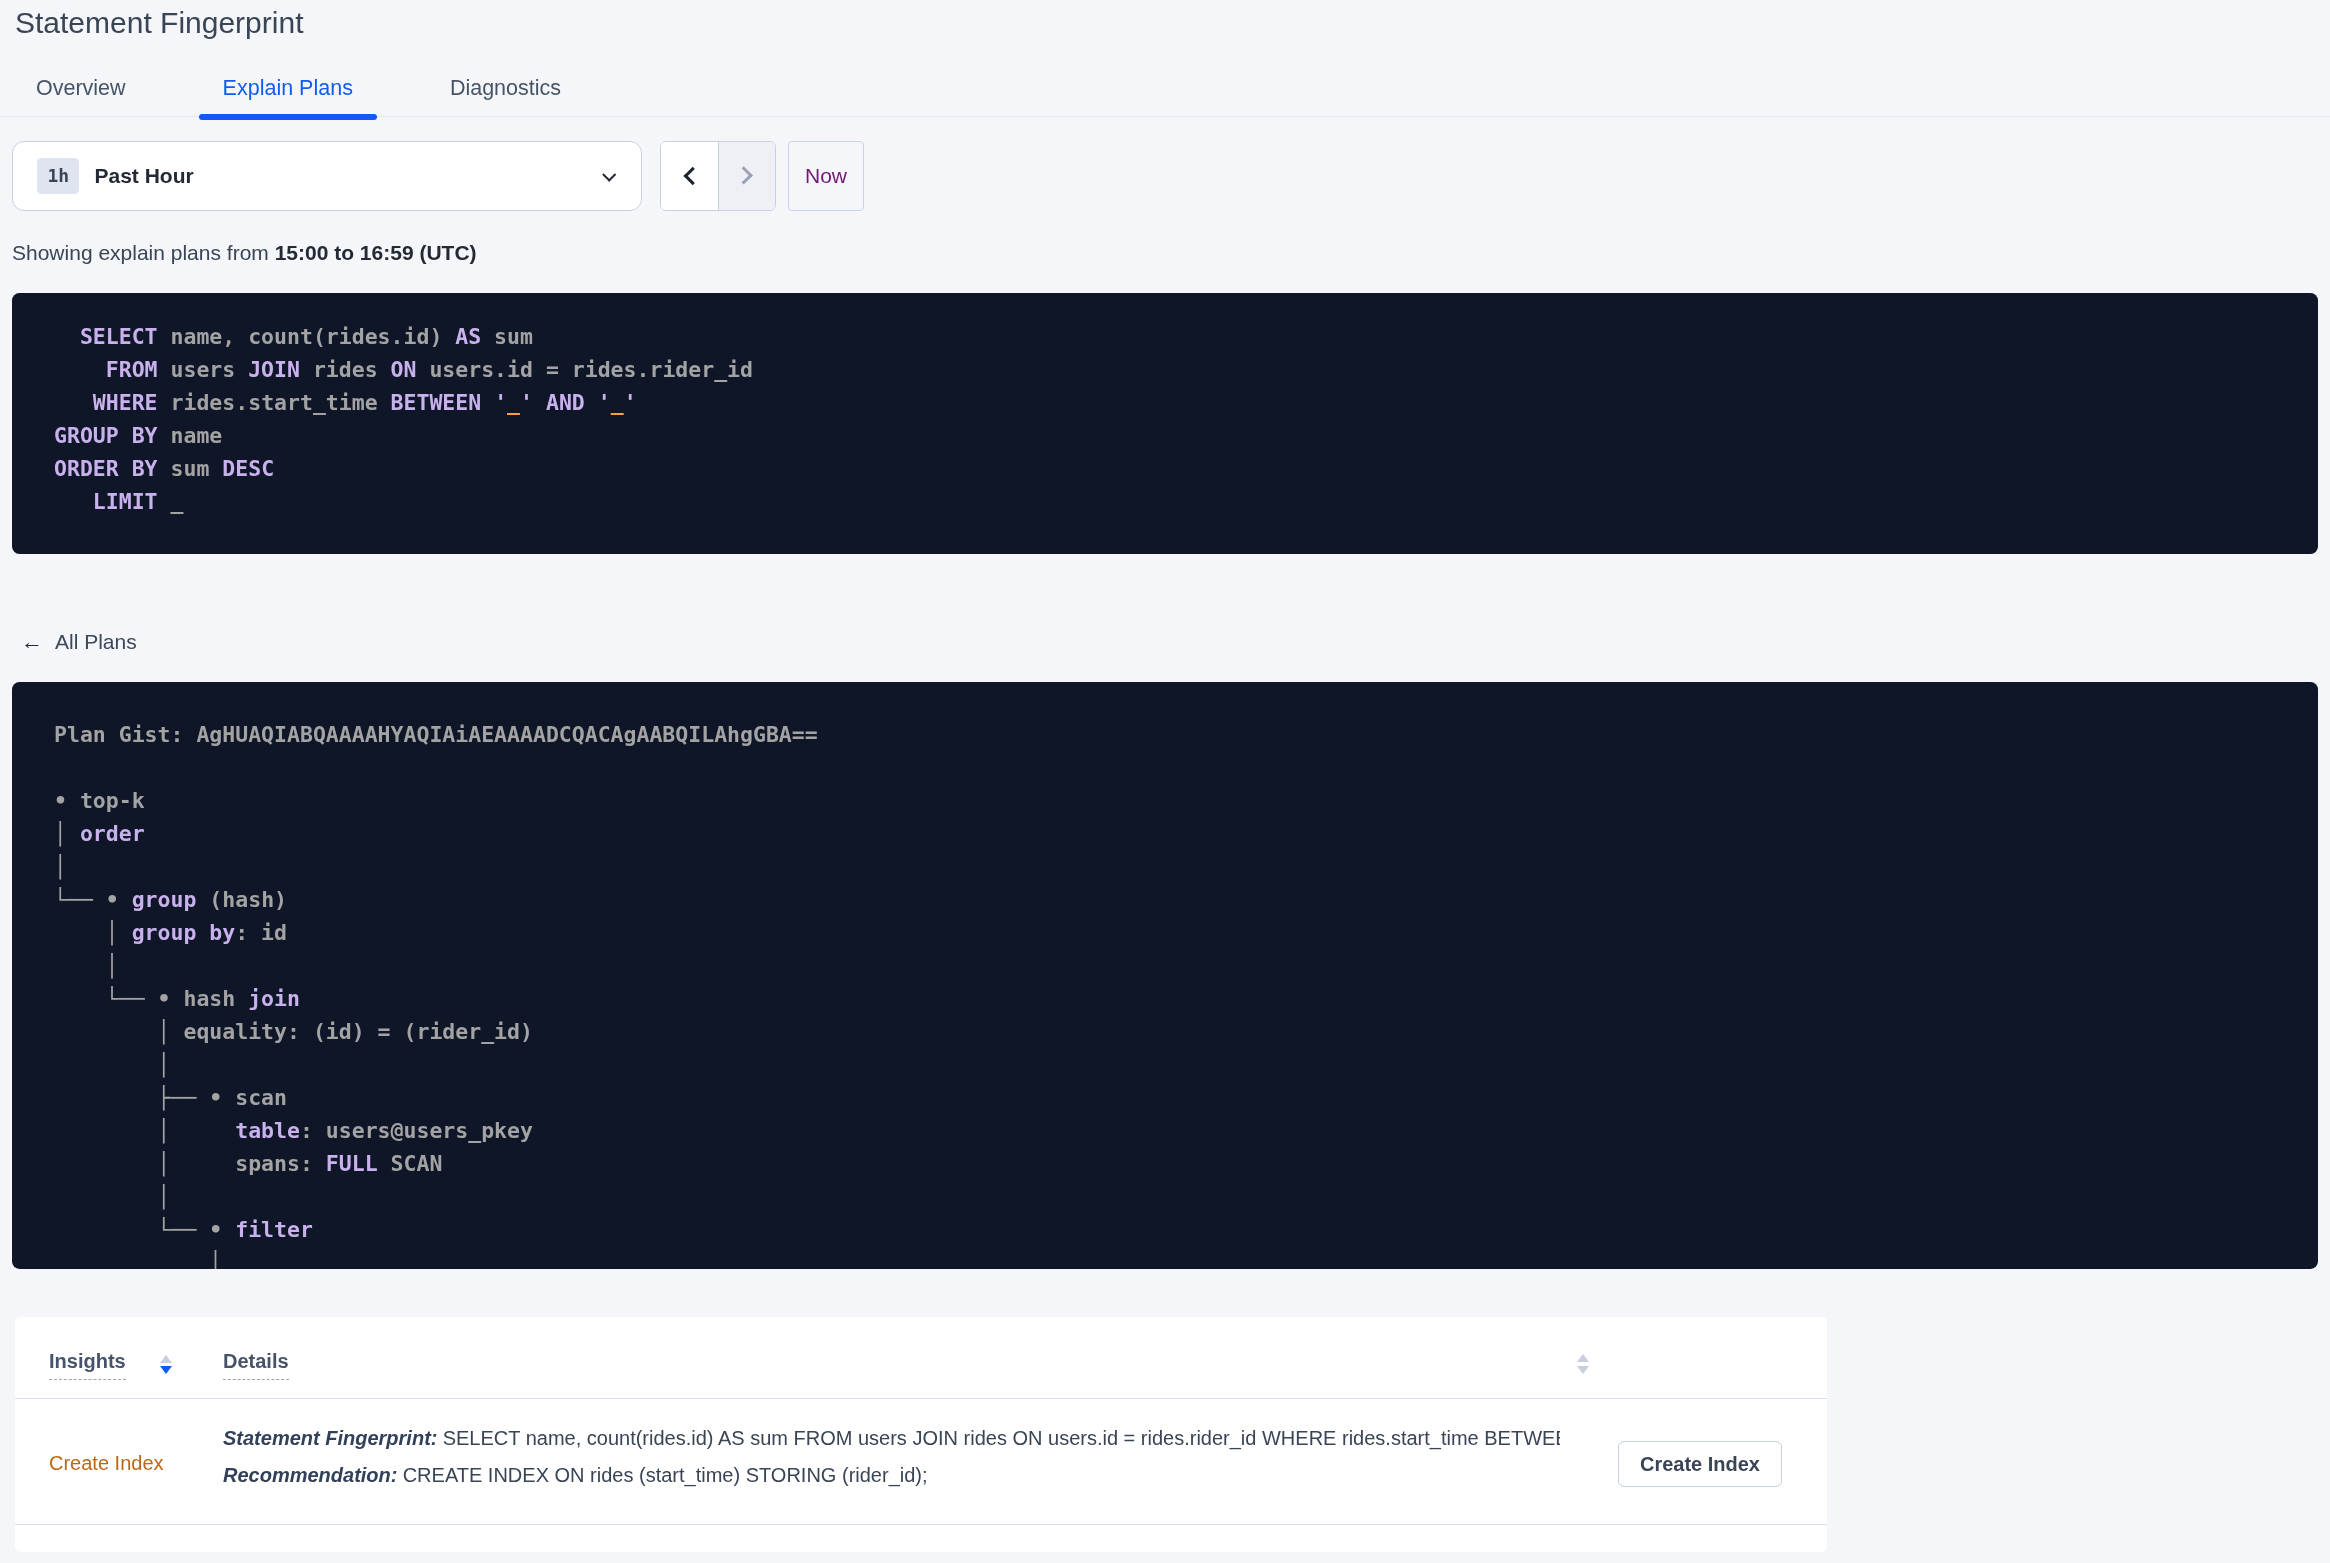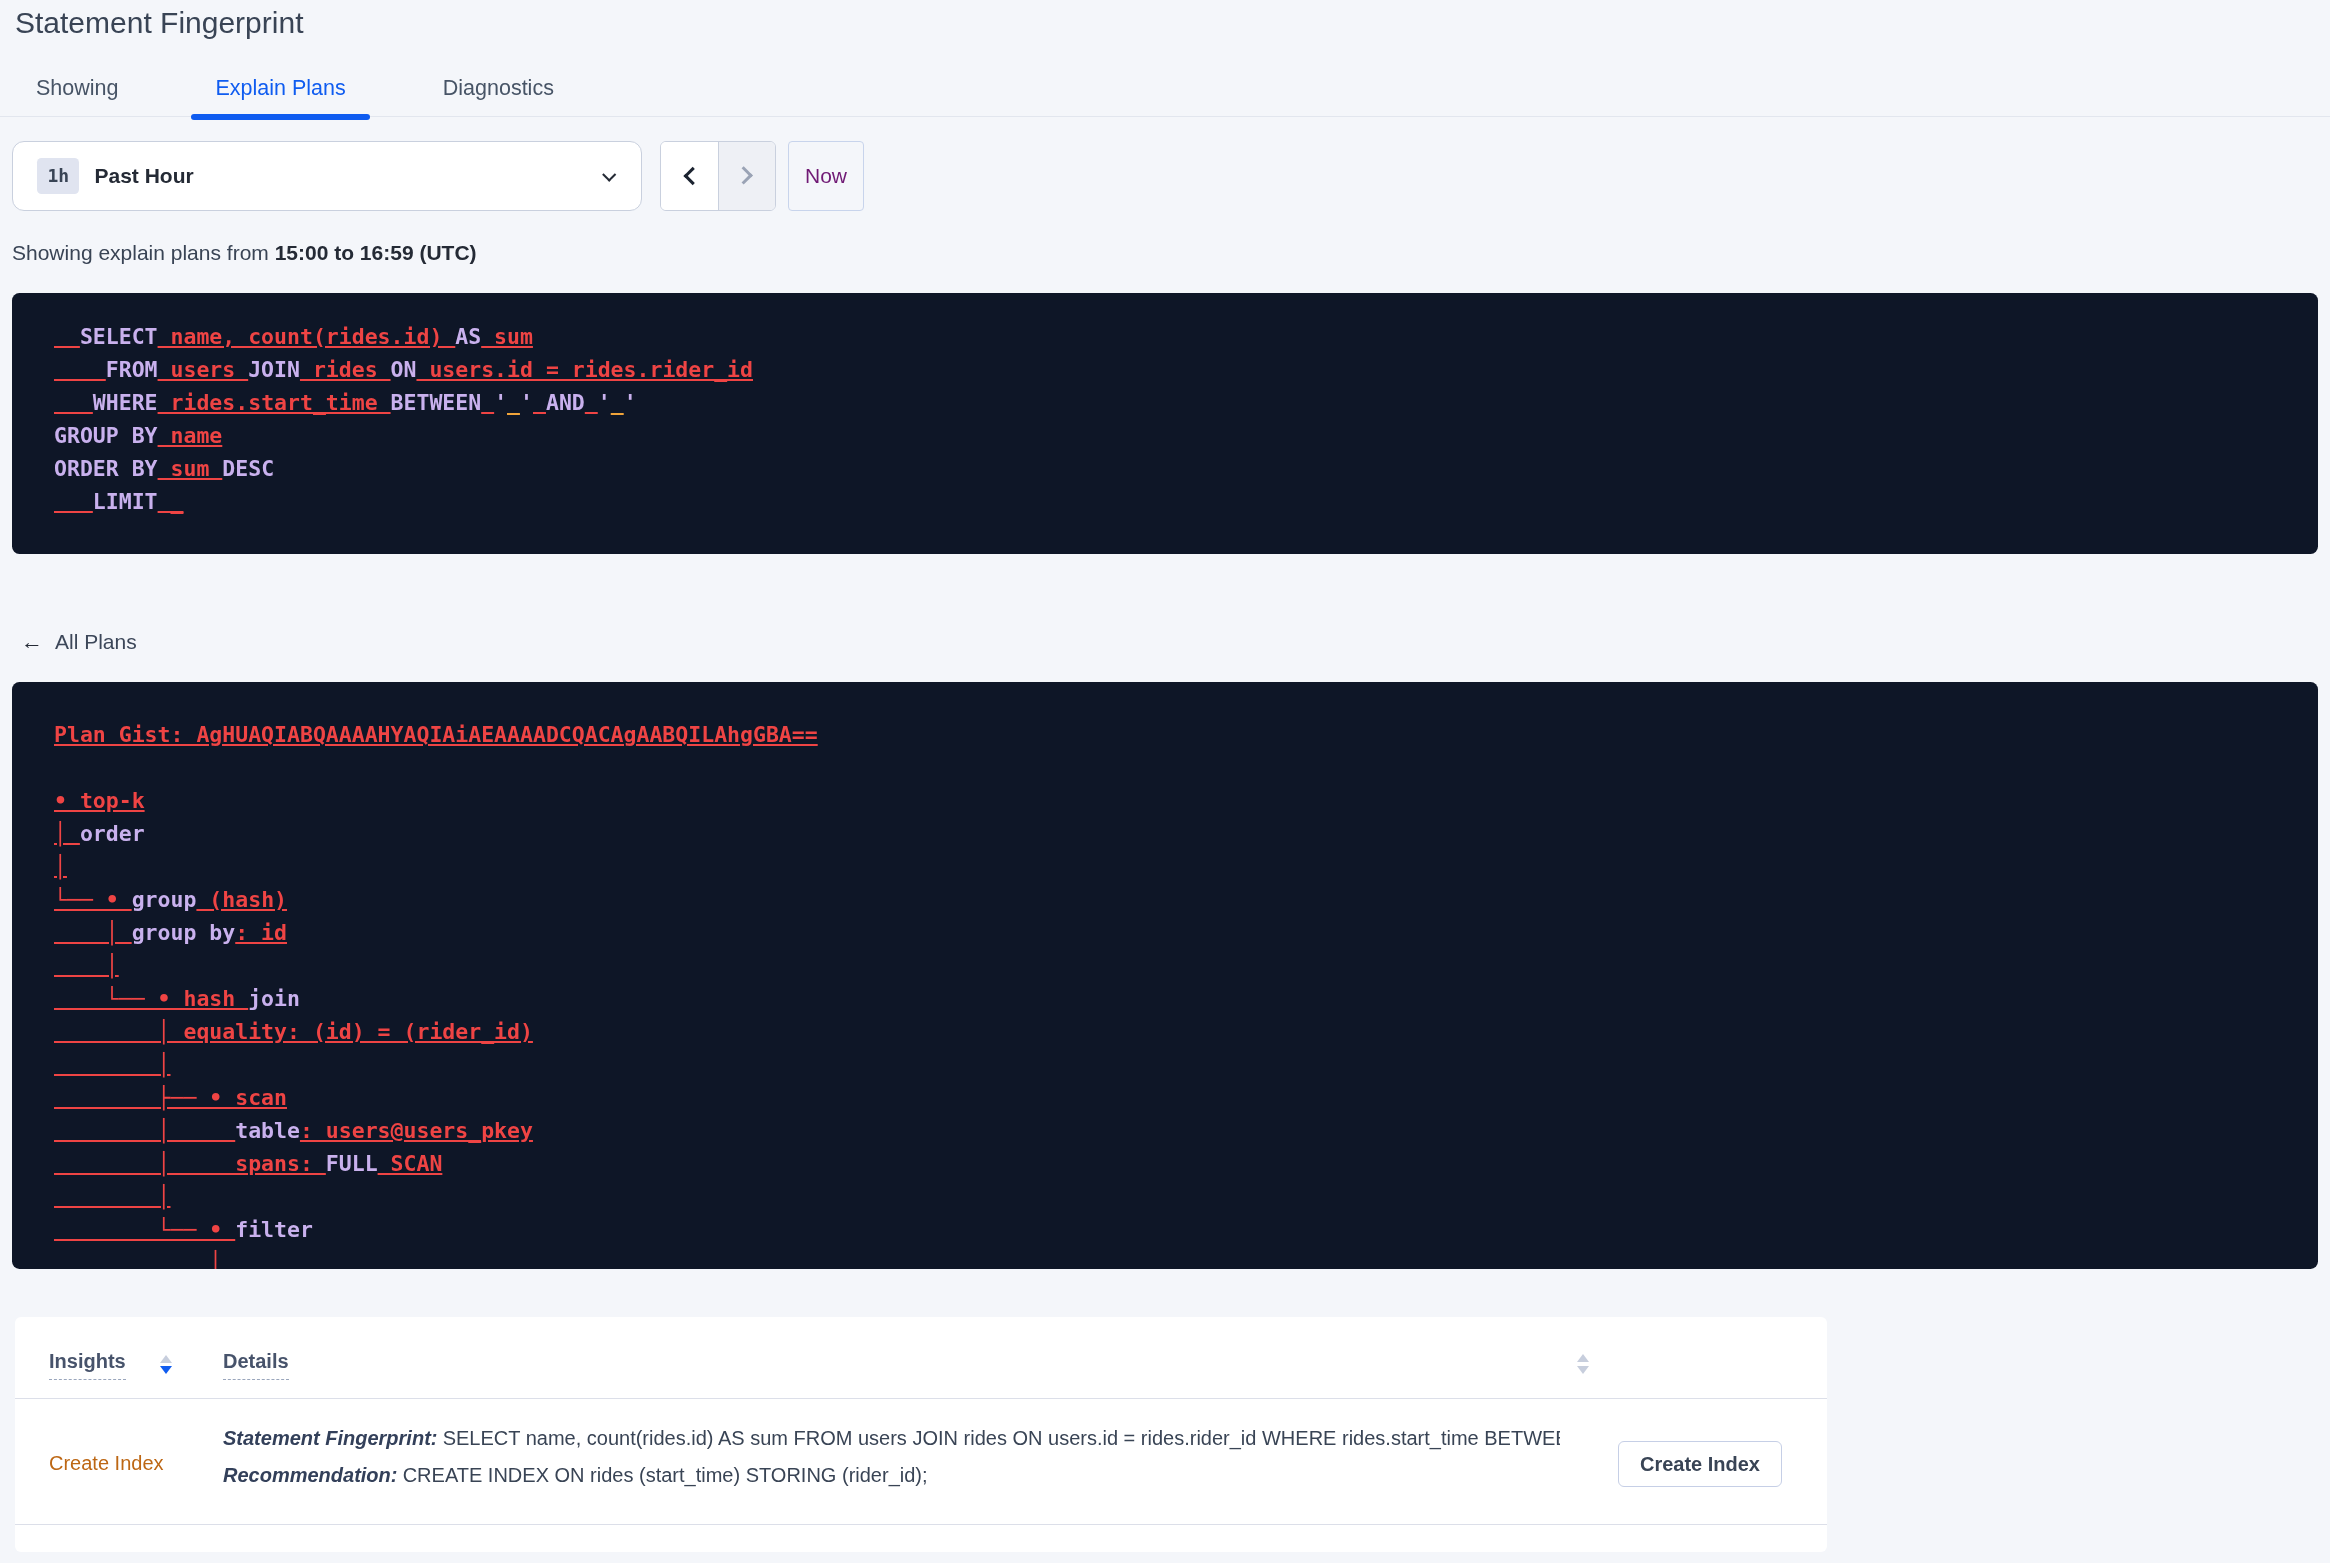--- a/index.html
+++ b/index.html
@@ -42,21 +42,21 @@
   
   .status{margin:30px 0 0 12px;font-size:21px;line-height:24.5px;color:var(--ink);}
   .status b{color:var(--ink2);font-weight:700;}
   
   .code-block{margin:0 12px;background:var(--codebg);border-radius:7.4px;color:#eef2f7;}
   .sql-block{height:261px;margin-top:27px;overflow:hidden;}
   .plan-block{height:587px;margin-top:28px;overflow:hidden;}
   .code-block pre{margin:0;font:700 21.5px/33px "DejaVu Sans Mono",monospace;padding:27px 0 0 42px;}
   .plan-block pre{padding-top:36px;}
   .code-line{height:33px;white-space:pre;}
-  .seg-p{color:#ef4444;text-decoration:underline;}
+  .seg-p{color:#a3a3a3;}
   .seg-k{color:var(--kw);}
   .seg-o{color:var(--orange);}
   
   .back-link{margin:76px 0 0 21px;font-size:21px;line-height:24.5px;color:#3c4759;display:flex;align-items:center;gap:12px;width:max-content;cursor:pointer;}
   .back-arrow{font-size:22px;color:#242a35;}
   
   .card{margin:48px 0 0 15px;width:1812px;height:235px;background:#fff;border-radius:6px;position:relative;}
   .thead{position:relative;height:82px;border-bottom:1.5px solid #dcdfe9;padding:33px 0 15px 34px;display:flex;align-items:flex-start;}
   .th-label{font-size:20px;font-weight:700;color:#47536b;border-bottom:1.5px dashed #9aa6bc;padding-bottom:6px;cursor:pointer;}
   .col-details{position:absolute;left:208px;top:33px;}
@@ -73,21 +73,21 @@
   .action-btn{position:absolute;right:45px;top:42px;height:46px;padding:0 21px;font-family:inherit;font-size:20px;font-weight:700;color:var(--ink);background:#fff;border:1.5px solid #c6cfe6;border-radius:6px;cursor:pointer;white-space:nowrap;}
 </style>
 </head>
 <body>
 
 <div>
 
   <h1 class="page-title">Statement Fingerprint</h1>
 
   <div class="tabs" id="tabs">
-      <div class="tab">Showing</div>
+      <div class="tab">Overview</div>
       <div class="tab active">Explain Plans</div>
       <div class="tab">Diagnostics</div>
     </div>
 
   <div class="toolbar">
     <div class="time-select">
       <span class="interval-badge">1h</span>
       <span class="interval-label">Past Hour</span>
       <span class="caret"></span>
     </div>

